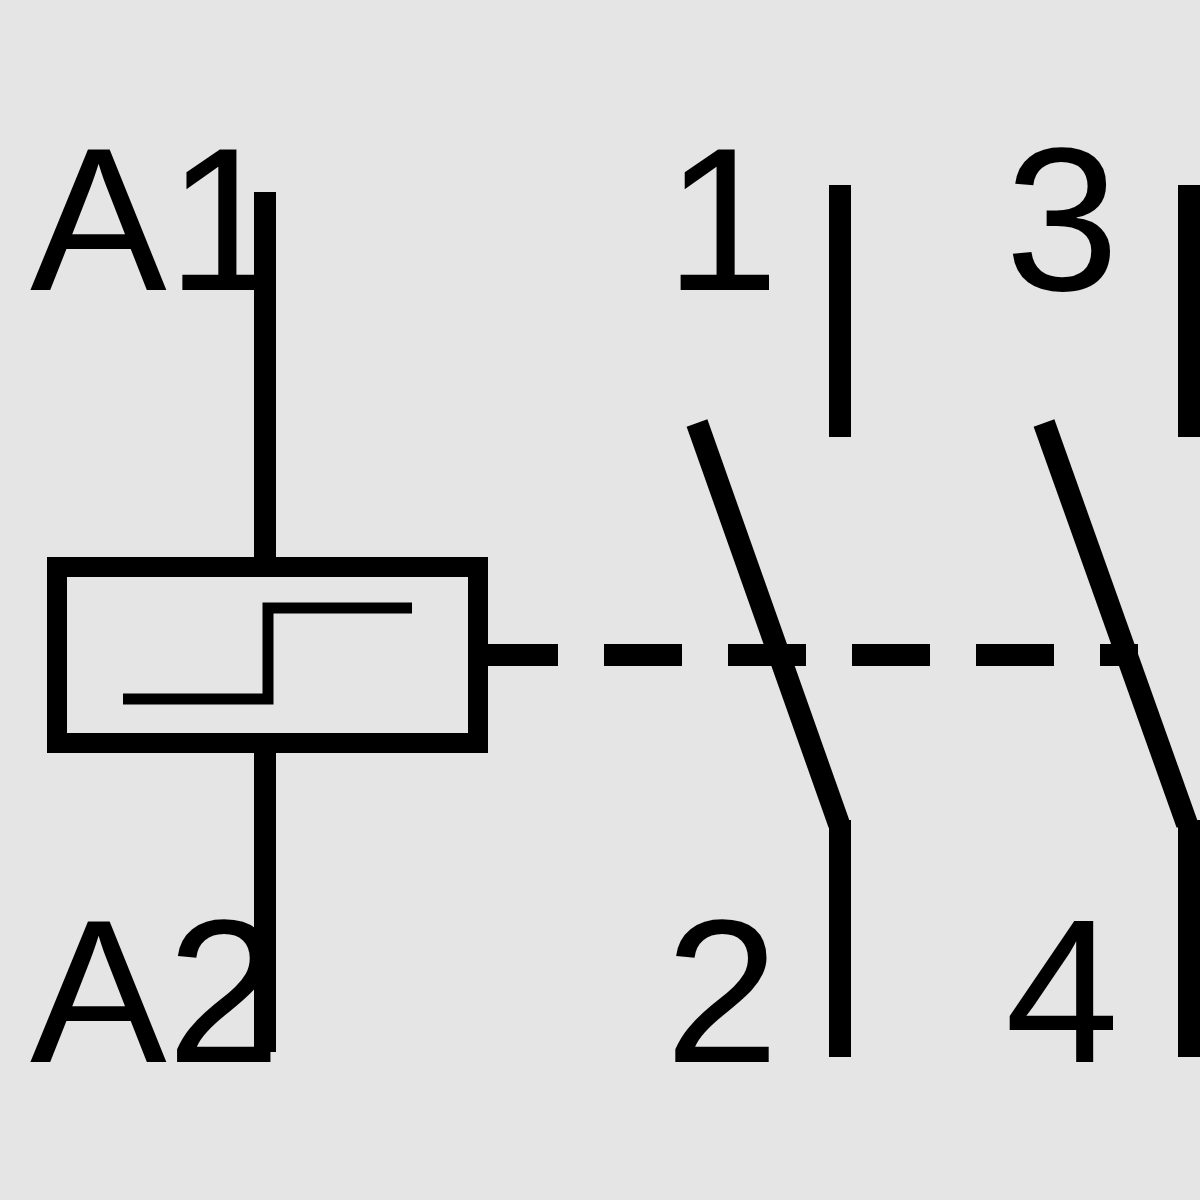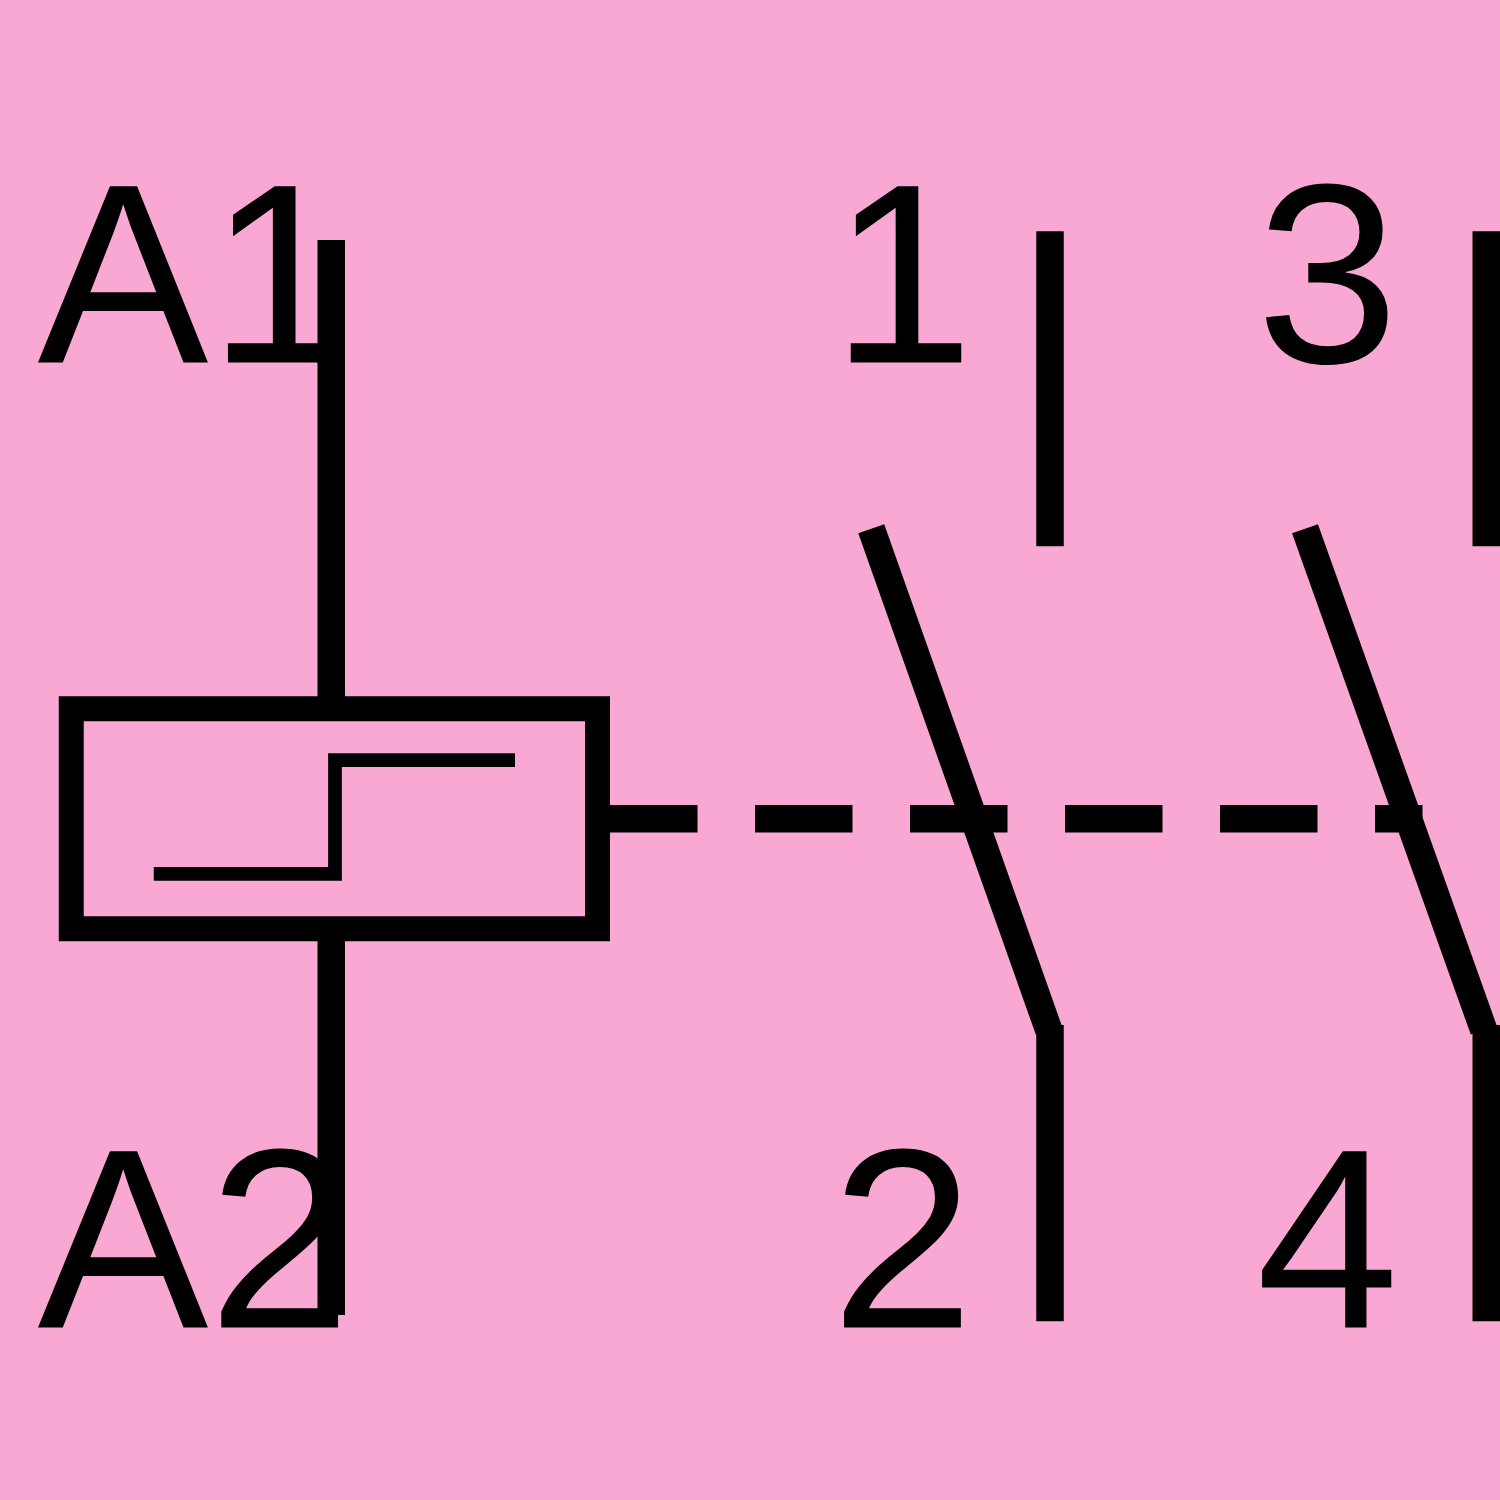--- a/index.html
+++ b/index.html
@@ -4,21 +4,21 @@
 <style>
   html, body {
     margin: 0;
     padding: 0;
     background: #ffffff;
   }
   .canvas {
     position: relative;
     width: 1200px;
     height: 1200px;
-    background: #f9a8d4;
+    background: #e5e5e5;
     overflow: hidden;
     font-family: "Liberation Sans", sans-serif;
   }
   svg {
     display: block;
     width: 1200px;
     height: 1200px;
   }
   .wire {
     stroke: #000000;

